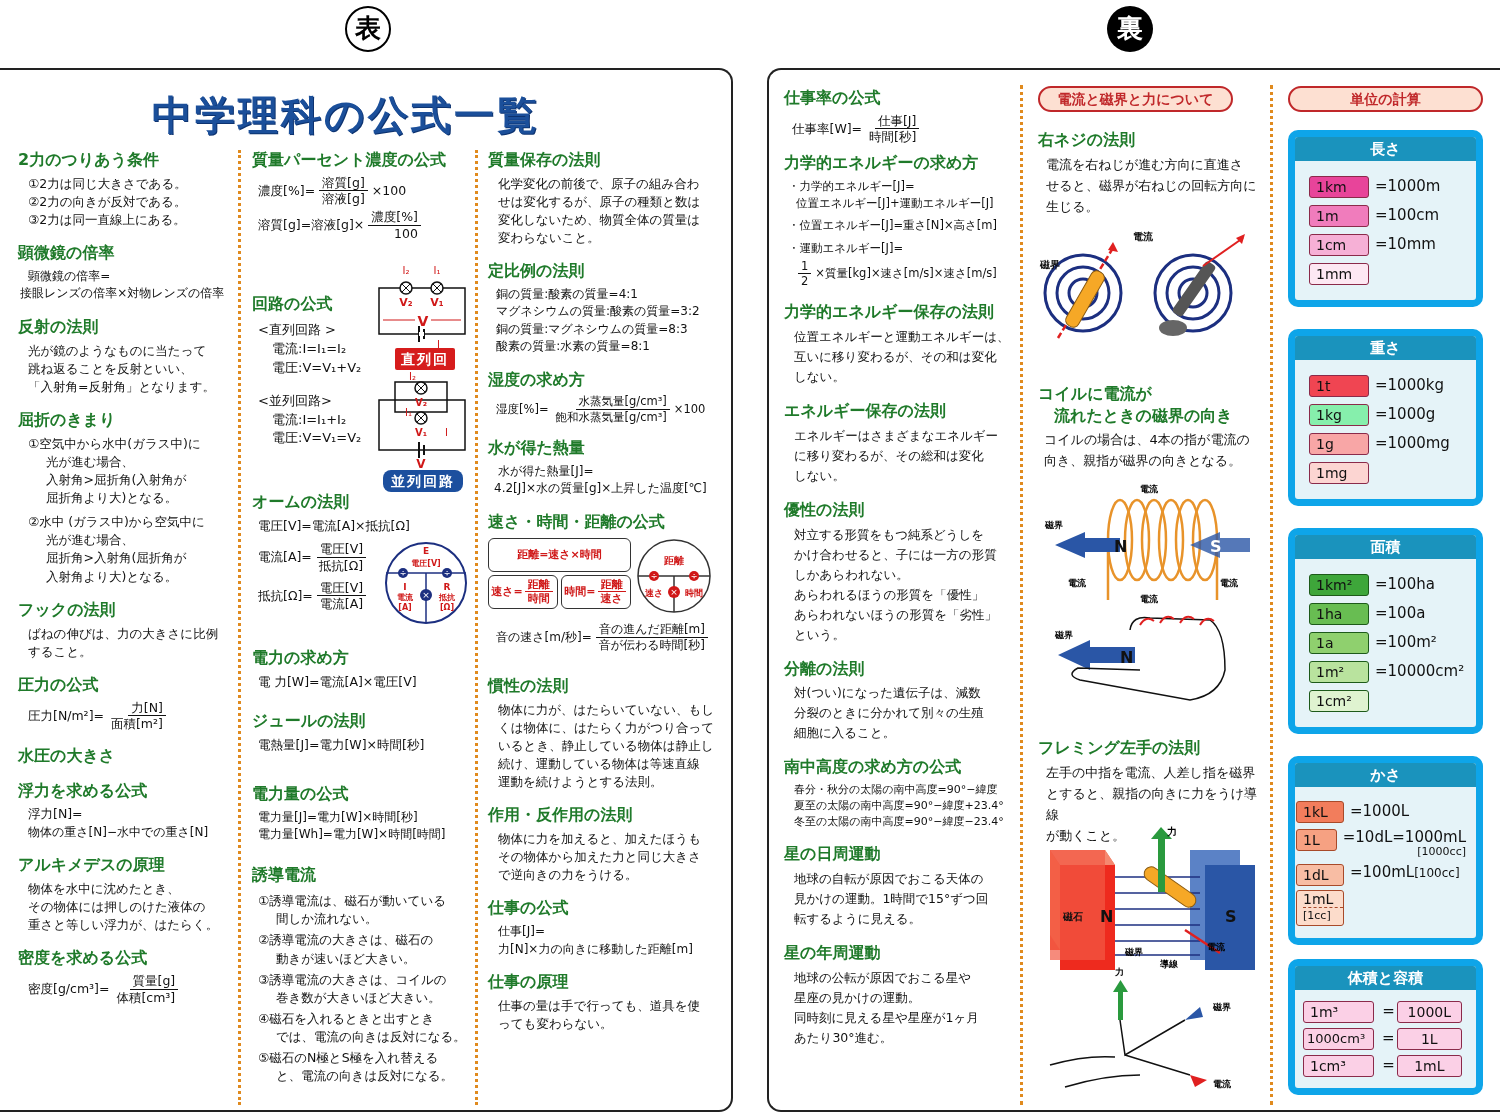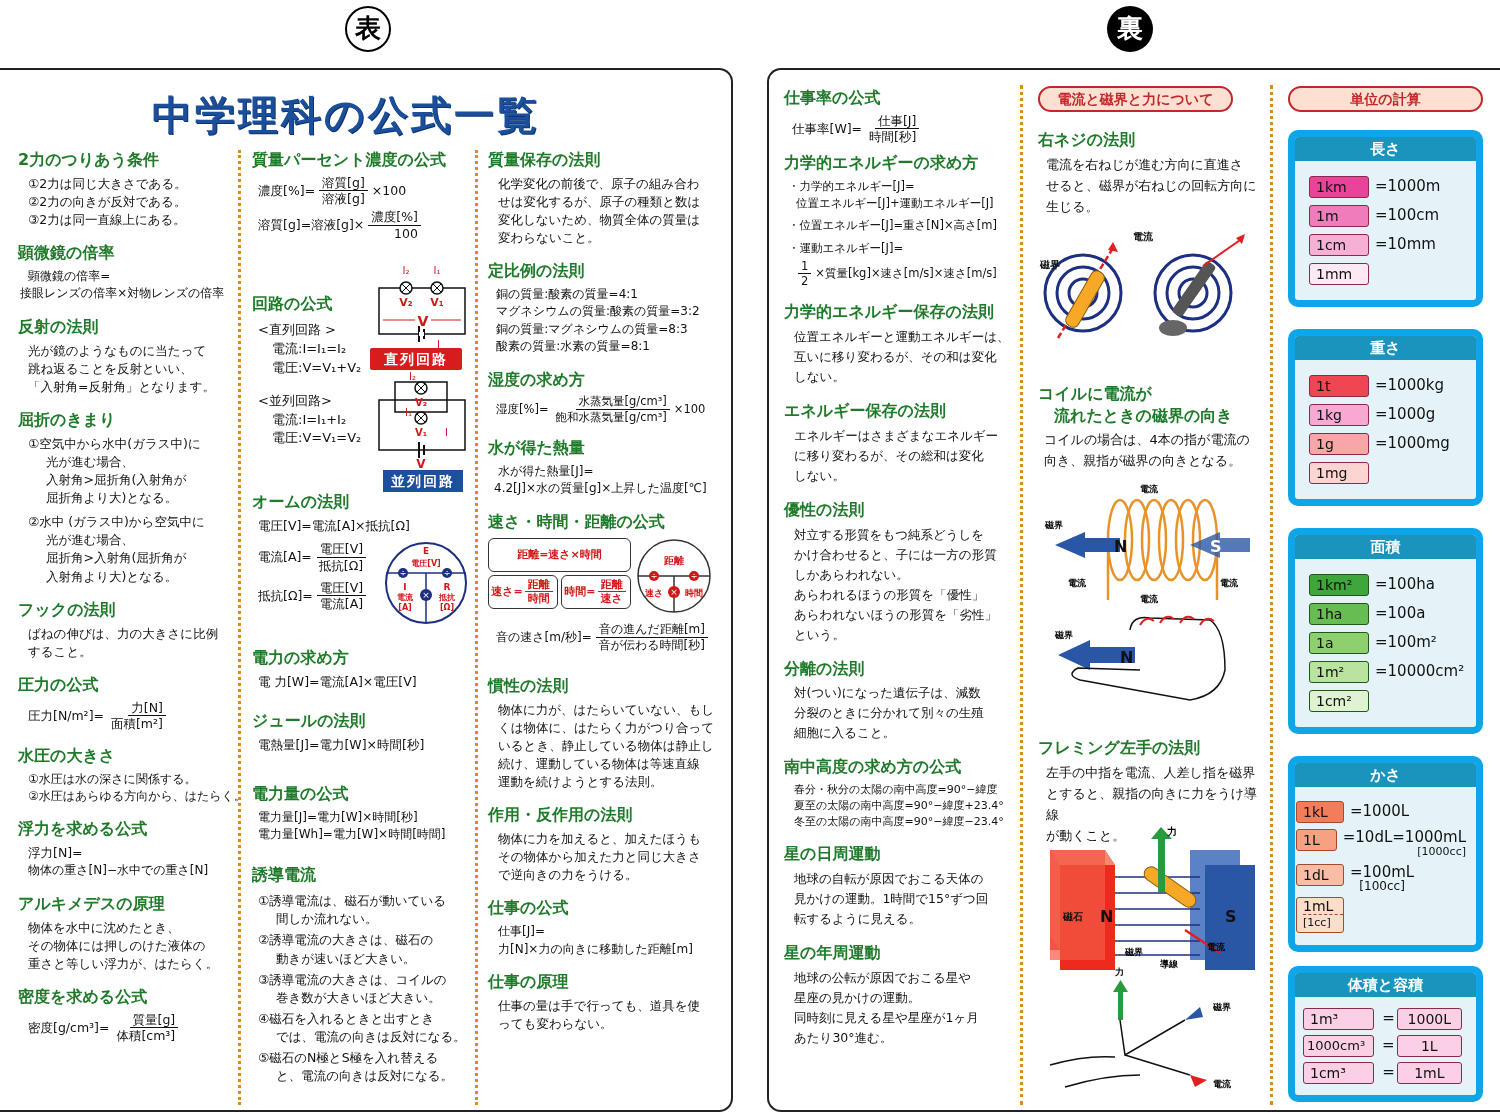--- a/index.html
+++ b/index.html
@@ -23,21 +23,21 @@
 .frac .num{border-bottom:1.5px solid #111;padding:0 3px;line-height:1.25}
 .frac .den{padding:0 3px;line-height:1.25}
 .formula-row{display:flex;align-items:center;gap:2px;margin:2px 0;white-space:nowrap}
 .pill-head{height:26px;border:2px solid #c0282a;border-radius:14px;background:#fde0d2;color:#c0282a;font-weight:bold;font-size:14px;display:flex;align-items:center;justify-content:center}
 .unit-box{border:7px solid #0ea5e9;border-radius:10px;background:#e5f3f8;overflow:hidden;margin-bottom:14px}
 .unit-box .uhead{background:#1a93bd;color:#fff;text-align:center;font-weight:bold;font-size:15px;height:24px;line-height:24px}
 .unit-box .ubody{padding:8px 10px 8px 14px}
 .urow{display:flex;align-items:center;margin:7px 0;font-size:15px;white-space:nowrap}
 .utag{width:60px;height:22px;border:1.5px solid #8a2a4a;border-radius:3px;padding-left:6px;font-size:14px;line-height:20px;margin-right:6px}
 .badge-red{background:#d61c1c;color:#fff;font-weight:bold;font-size:14px;text-align:center;height:22px;line-height:22px;border-radius:2px;letter-spacing:2px}
-.badge-blue{background:#1c4f9e;color:#fff;font-weight:bold;font-size:14px;text-align:center;height:22px;line-height:22px;border-radius:0;letter-spacing:2px}
+.badge-blue{background:#1c4f9e;color:#fff;font-weight:bold;font-size:14px;text-align:center;height:22px;line-height:22px;border-radius:8px;letter-spacing:2px}
 .speed-box{border:1.5px solid #333;border-radius:6px;color:#d01818;font-weight:bold;font-size:11px;display:flex;align-items:center;justify-content:center}
 .illus{position:absolute}
 </style>
 </head>
 <body>
 
 <div class="side-mark mark-front">表</div>
 <div class="side-mark mark-back">裏</div>
 
 <div class="panel panel-front"></div>
@@ -95,24 +95,20 @@
     <div class="body formula-row">
       <span>圧力[N/m²]=</span>
       <span class="frac">
           <span class="num">力[N]</span>
           <span class="den">面積[m²]</span>
         </span>
     </div>
   </div>
   <div class="sec">
     <h3>水圧の大きさ</h3>
-    <div class="body" style="font-size:12px">
-      <p>①水圧は水の深さに関係する。</p>
-      <p style="white-space:nowrap">②水圧はあらゆる方向から、はたらく。</p>
-    </div>
   </div>
   <div class="sec">
     <h3>浮力を求める公式</h3>
     <div class="body">
       <p>浮力[N]=</p>
       <p style="white-space:nowrap;font-size:12px">物体の重さ[N]−水中での重さ[N]</p>
     </div>
   </div>
   <div class="sec">
     <h3>アルキメデスの原理</h3>
@@ -180,21 +176,21 @@
   <rect x="44" y="70" width="5" height="4" fill="#fff"></rect>
   <text x="31" y="12" font-size="10" fill="#d01818" text-anchor="middle">I₂</text>
   <text x="62" y="12" font-size="10" fill="#d01818" text-anchor="middle">I₁</text>
   <text x="31" y="44" font-size="11" fill="#d01818" text-anchor="middle" font-weight="bold">V₂</text>
   <text x="62" y="44" font-size="11" fill="#d01818" text-anchor="middle" font-weight="bold">V₁</text>
   <text x="48" y="64" font-size="14" fill="#d01818" text-anchor="middle" font-weight="bold">V</text>
   <line x1="8" y1="58" x2="40" y2="58" stroke="#d01818"></line>
     <line x1="56" y1="58" x2="86" y2="58" stroke="#d01818"></line>
   <text x="62" y="86" font-size="10" fill="#d01818">I</text>
 </svg>
-<div class="badge-red" style="position:absolute;left:370px;top:348px;width:92px">直列回路</div>
+<div class="badge-red" style="position:absolute;left:395px;top:348px;width:60px">直列回路</div>
 
 <svg class="illus" style="left:375px;top:370px" width="95" height="100">
   <rect x="20" y="12" width="52" height="30" fill="none" stroke="#111" stroke-width="1.5"></rect>
   <rect x="4" y="30" width="86" height="50" fill="none" stroke="#111" stroke-width="1.5"></rect>
   <circle cx="46" cy="18" r="6" fill="#fff" stroke="#111" stroke-width="1.5"></circle>
     <path d="M42 14 L50 22 M50 14 L42 22" stroke="#111"></path>
   <circle cx="46" cy="48" r="6" fill="#fff" stroke="#111" stroke-width="1.5"></circle>
     <path d="M42 44 L50 52 M50 44 L42 52" stroke="#111"></path>
   <line x1="44" y1="72" x2="44" y2="88" stroke="#111" stroke-width="2"></line>
     <line x1="49" y1="75" x2="49" y2="85" stroke="#111" stroke-width="2"></line>
@@ -635,21 +631,21 @@
     </div>
   </div>
   <div class="unit-box" style="margin-top:22px">
     <div class="uhead">重さ</div>
     <div class="ubody">
       <div class="urow">
           <span class="utag" style="background:#f04552">1t</span>
           <span>=1000kg</span>
         </div>
       <div class="urow">
-          <span class="utag" style="background:#f9a8d4">1kg</span>
+          <span class="utag" style="background:#86efac">1kg</span>
           <span>=1000g</span>
         </div>
       <div class="urow">
           <span class="utag" style="background:#f8a6a6">1g</span>
           <span>=1000mg</span>
         </div>
       <div class="urow">
           <span class="utag" style="background:#fcd5d2">1mg</span>
         </div>
     </div>
@@ -687,21 +683,21 @@
         </div>
       <div class="urow" style="margin:6px 0;align-items:flex-start">
           <span class="utag" style="background:#f6a182;width:48px;border-color:#a84a2a">1L</span>
           <span style="display:flex;flex-direction:column;align-items:flex-end;line-height:1.1">
             <span>=10dL=1000mL</span>
             <span style="font-size:11px">[1000cc]</span>
           </span>
         </div>
       <div class="urow" style="margin:4px 0;align-items:flex-start">
           <span class="utag" style="background:#f8bda4;width:48px;border-color:#a84a2a">1dL</span>
-          <span style="display:flex;flex-direction:column;align-items:center;line-height:1.1">
+          <span style="display:flex;flex-direction:row;align-items:flex-end;line-height:1.1">
             <span>=100mL</span>
             <span style="font-size:12px">[100cc]</span>
           </span>
         </div>
       <div class="urow" style="margin:4px 0">
           <span class="utag" style="background:#fcdccb;width:48px;height:36px;line-height:16px;border-color:#a84a2a;display:flex;flex-direction:column">
             <span style="border-bottom:1px dashed #a84a2a">1mL</span>
             <span style="font-size:11px">[1cc]</span>
           </span>
         </div>

